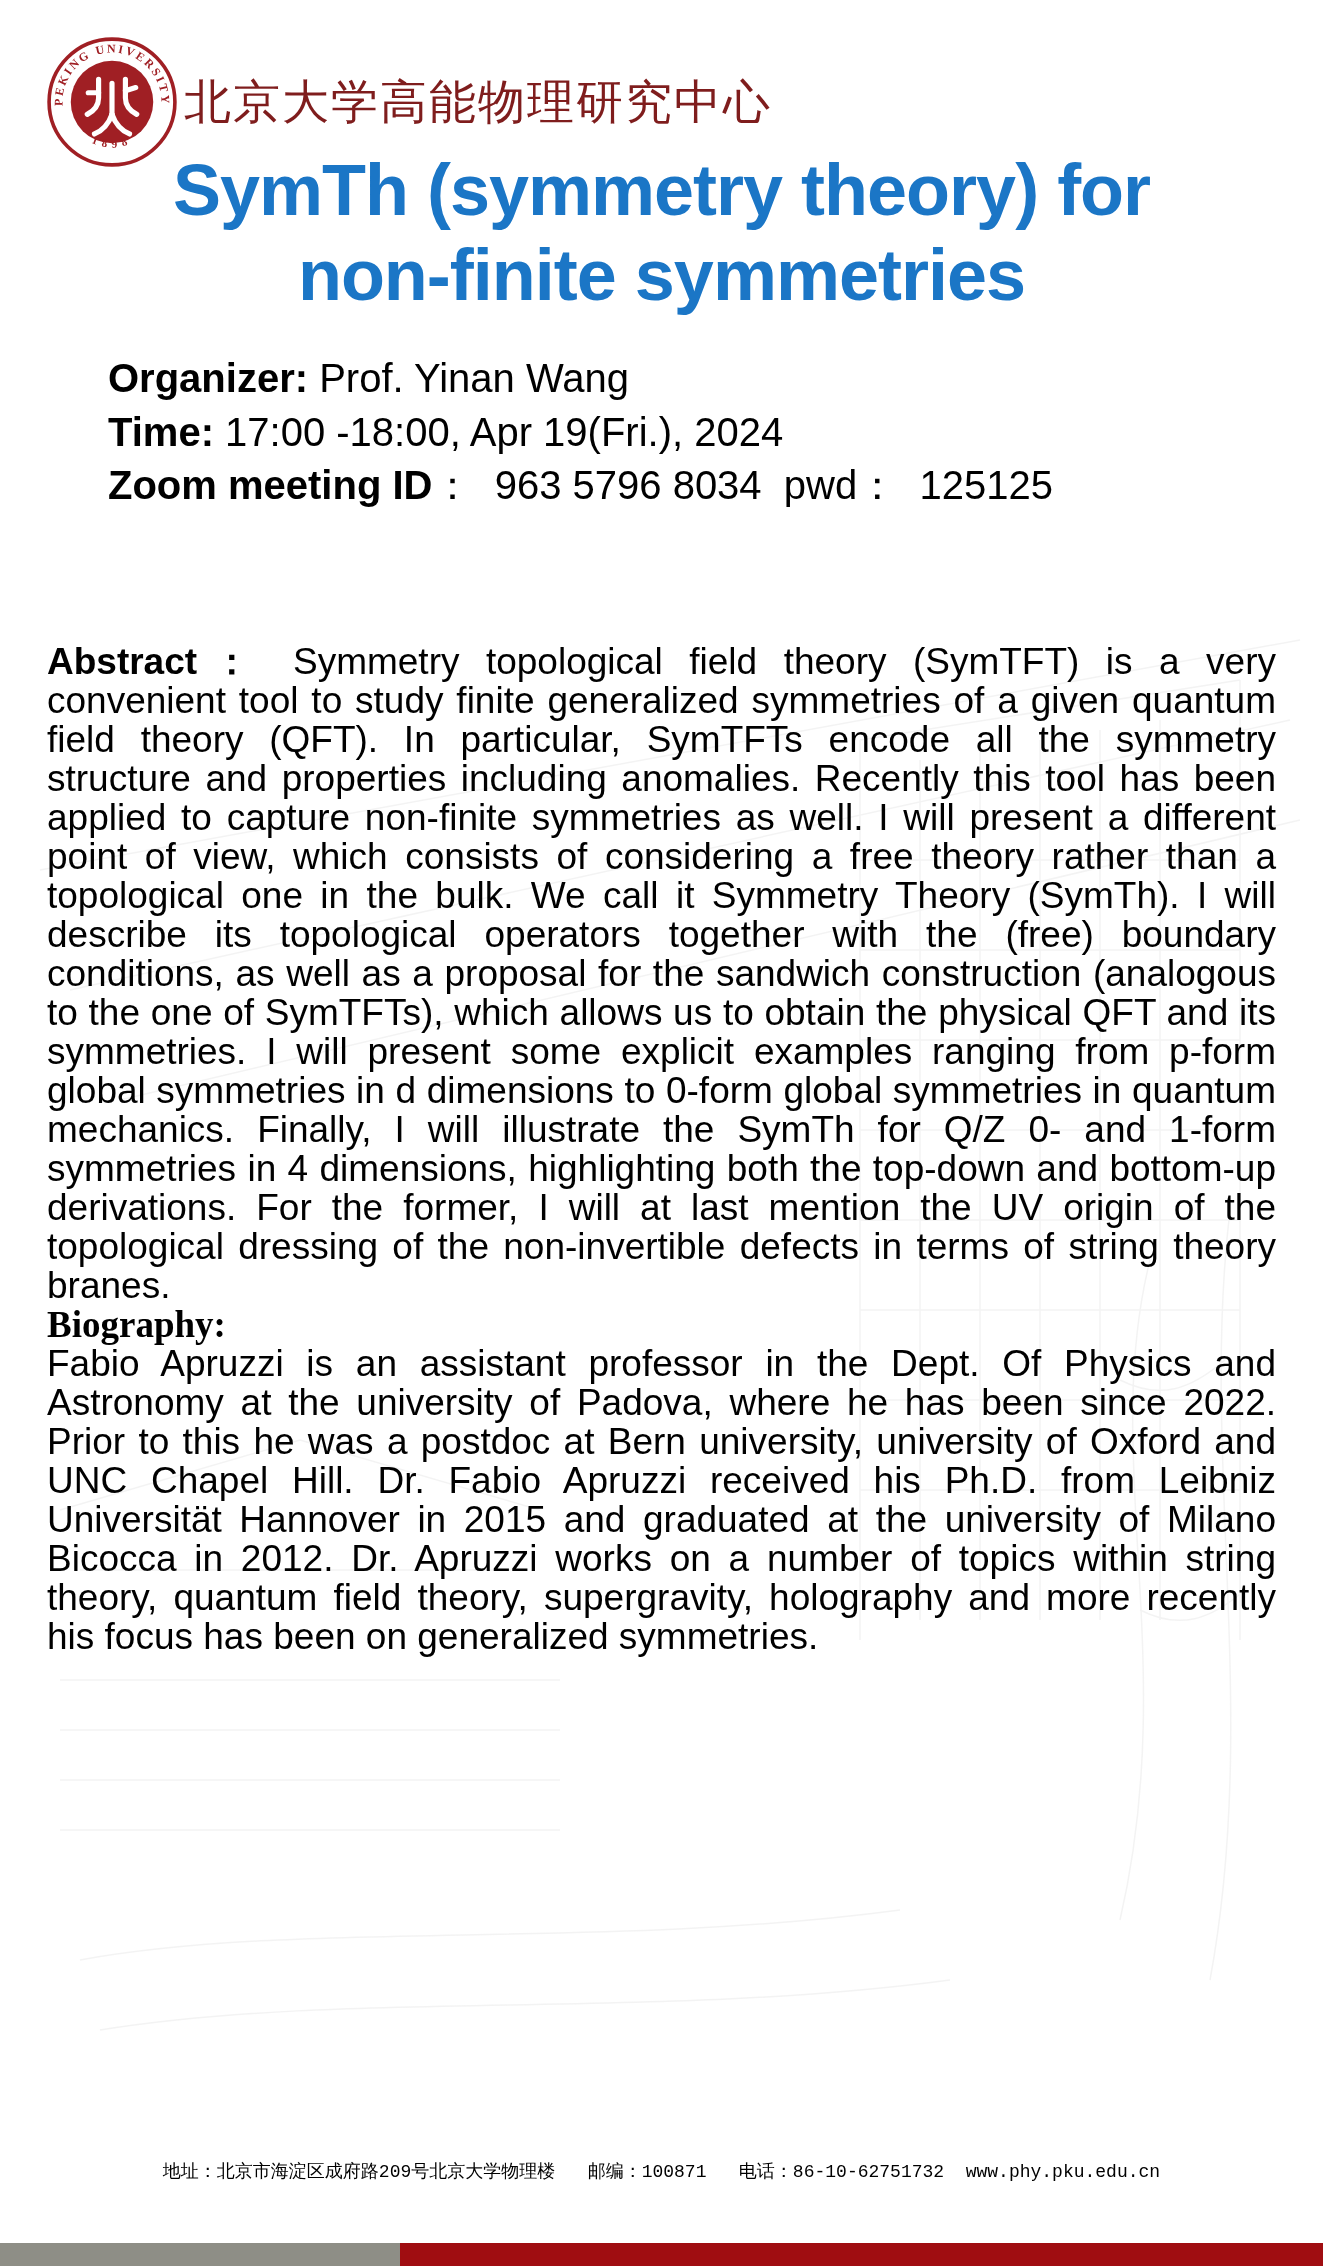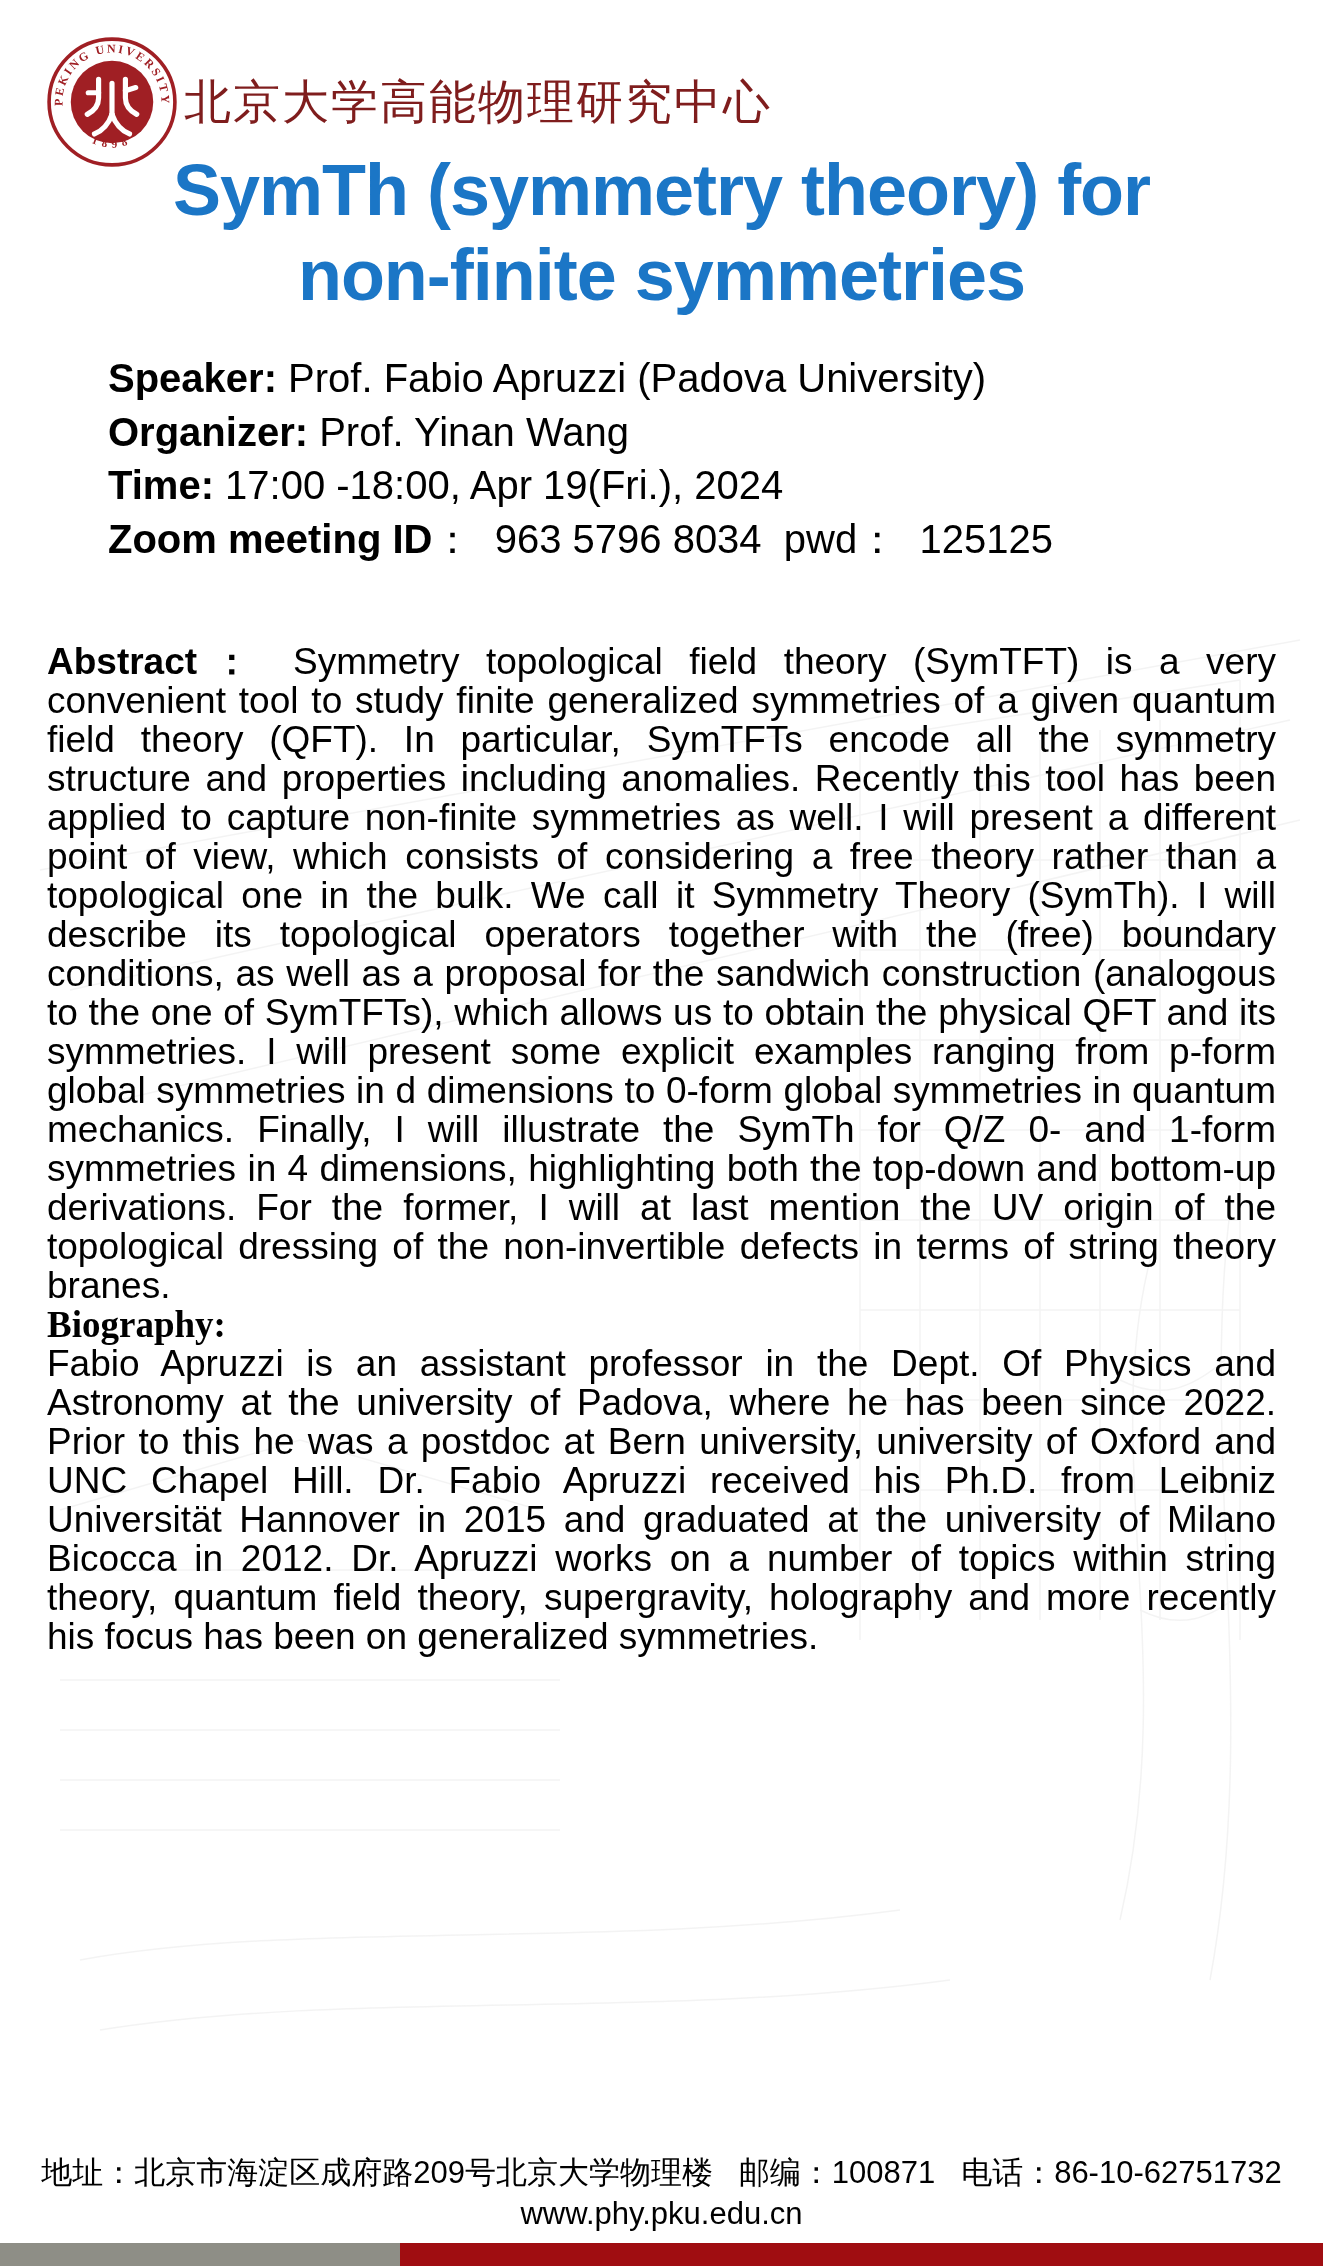--- a/index.html
+++ b/index.html
@@ -21,21 +21,21 @@
   .info .row{white-space:pre-wrap;}
   .lbl{font-weight:bold;}
   .content{
     position:absolute;left:47px;top:642px;width:1229px;z-index:2;
     font-size:37px;line-height:39px;text-align:justify;
   }
   .content p{margin:0;}
   .bio-heading{font-weight:bold;font-family:Liberation Serif, serif;}
   .footer{
     position:absolute;left:0;top:2152px;width:100%;text-align:center;z-index:2;
-    font-family:Liberation Sans, sans-serif;font-size:31px;line-height:41px;
+    font-family:Liberation Mono, monospace;font-size:18px;line-height:41px;
   }
   .footer div{white-space:pre-wrap;}
   .bottom-bar{position:absolute;left:0;top:2243px;width:1323px;height:23px;display:flex;z-index:2;}
   .bar-gray{width:400px;height:100%;background:#8e8e86;}
   .bar-red{flex:1;height:100%;background:#a00d11;}
   .seal-ring-text{font-family:"Liberation Serif",serif;font-weight:bold;letter-spacing:2.2px;font-size:11.5px;fill:#a01f24;}
   .seal-year{font-family:"Liberation Serif",serif;font-weight:bold;letter-spacing:5px;font-size:11px;fill:#a01f24;}
 </style>
 </head>
 <body>
@@ -81,21 +81,20 @@
   </g>
 </svg>
 <div class="org-name">北京大学高能物理研究中心</div>
 
 <div class="title">
   <div>SymTh (symmetry theory) for</div>
   <div>non-finite symmetries</div>
 </div>
 
 <div class="info">
-  <div class="row"><span class="lbl">Speaker:</span><span> Prof. Fabio Apruzzi (Padova University)</span></div>
   <div class="row"><span class="lbl">Organizer:</span><span> Prof. Yinan Wang</span></div>
   <div class="row"><span class="lbl">Time:</span><span> 17:00 -18:00, Apr 19(Fri.), 2024</span></div>
   <div class="row"><span class="lbl">Zoom meeting ID</span><span>：  963 5796 8034  pwd：  125125</span></div>
 </div>
 
 <div class="content">
   <p><span class="lbl">Abstract：</span><span> Symmetry topological field theory (SymTFT) is a very convenient tool to study finite generalized symmetries of a given quantum field theory (QFT). In particular, SymTFTs encode all the symmetry structure and properties including anomalies. Recently this tool has been applied to capture non-finite symmetries as well. I will present a different point of view, which consists of considering a free theory rather than a topological one in the bulk. We call it Symmetry Theory (SymTh). I will describe its topological operators together with the (free) boundary conditions, as well as a proposal for the sandwich construction (analogous to the one of SymTFTs), which allows us to obtain the physical QFT and its symmetries. I will present some explicit examples ranging from p-form global symmetries in d dimensions to 0-form global symmetries in quantum mechanics. Finally, I will illustrate the SymTh for Q/Z 0- and 1-form symmetries in 4 dimensions, highlighting both the top-down and bottom-up derivations. For the former, I will at last mention the UV origin of the topological dressing of the non-invertible defects in terms of string theory branes.</span></p>
   <p class="bio-heading">Biography:</p>
   <p>Fabio Apruzzi is an assistant professor in the Dept. Of Physics and Astronomy at the university of Padova, where he has been since 2022. Prior to this he was a postdoc at Bern university, university of Oxford and UNC Chapel Hill. Dr. Fabio Apruzzi received his Ph.D. from Leibniz Universität Hannover in 2015 and graduated at the university of Milano Bicocca in 2012. Dr. Apruzzi works on a number of topics within string theory, quantum field theory, supergravity, holography and more recently his focus has been on generalized symmetries.</p>
 </div>

